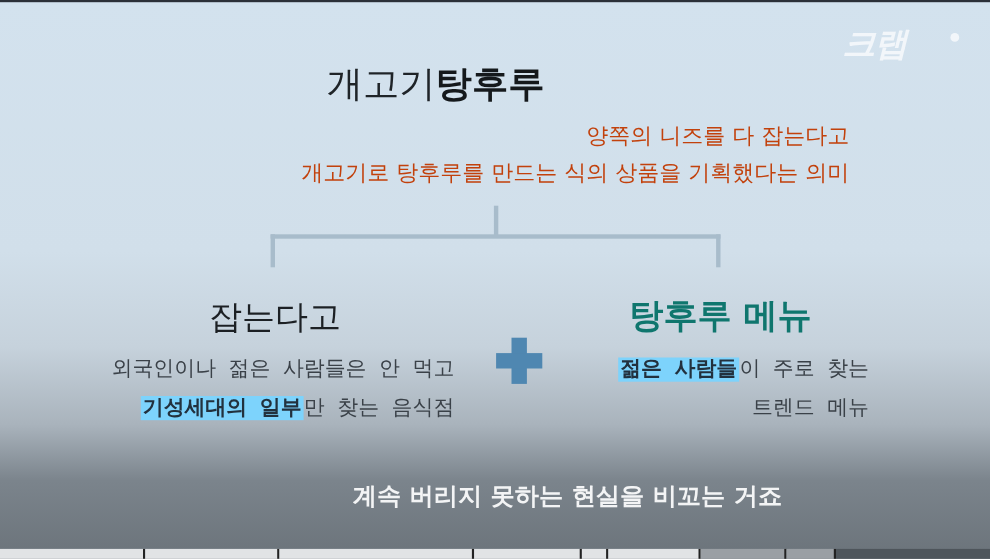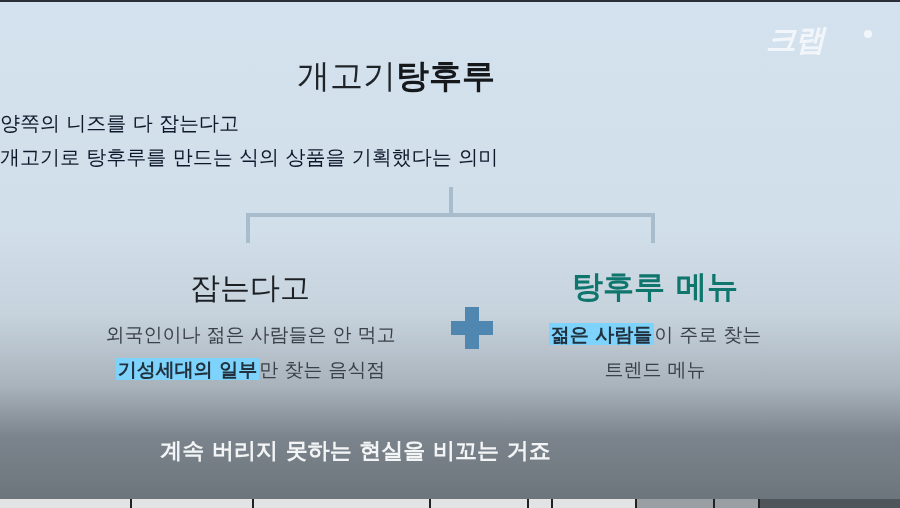--- a/index.html
+++ b/index.html
@@ -6,36 +6,36 @@
   body {
     width:900px; height:508px; overflow:hidden; position:relative;
     font-family:"DejaVu Sans", sans-serif;
     background: linear-gradient(180deg, #d3e2ee 0%, #d1dfea 45%, #c6d2dc 62%, #a9b3bc 76%, #7b848c 86%, #6b737a 100%);
   }
   .topbar { position:absolute; left:0; top:0; width:900px; height:2px; background:#2b3038; }
   .logo { position:absolute; left:766px; top:20px; font-size:30px; font-weight:bold; color:#f2f6fa; letter-spacing:-1px; font-style:italic; }
   .logo-dot { position:absolute; left:864px; top:30px; width:8px; height:8px; border-radius:50%; background:#f2f6fa; }
   .main-title { position:absolute; left:0; width:792px; top:54px; text-align:center; font-size:33px; color:#1f2428; }
   .main-title .bold { font-weight:bold; color:#15191c; }
-  .desc { position:absolute; left:0; width:772px; text-align:left; font-size:20px; color:#0f172a; }
+  .desc { position:absolute; left:0; width:772px; text-align:right; font-size:20px; color:#c2410c; }
   .desc1 { top:110px; }
   .desc2 { top:144px; }
   .bracket-stem { position:absolute; left:449px; top:187px; width:4px; height:28px; background:#a8bccb; }
   .bracket-bar { position:absolute; left:246px; top:213px; width:409px; height:4px; background:#a8bccb; }
   .bracket-left { position:absolute; left:246px; top:213px; width:4px; height:30px; background:#a8bccb; }
   .bracket-right { position:absolute; left:651px; top:213px; width:4px; height:30px; background:#a8bccb; }
   .sub-title { position:absolute; font-size:30px; color:#1c2024; text-align:center; }
   .sub-left { left:100px; width:300px; top:268px; }
   .sub-right { left:520px; width:270px; top:266px; font-weight:bold; font-size:31px; color:#0f766e; }
-  .sub-desc { position:absolute; font-size:19px; color:#3a4148; text-align:center; white-space:nowrap; }
+  .sub-desc { position:absolute; font-size:19px; color:#3a4148; text-align:right; white-space:nowrap;font-family:Liberation Mono, monospace; }
   .hl { background:#7dd3fc; color:#22313e; font-weight:bold; padding:0 2px; }
   .plus { position:absolute; left:451px; top:307px; width:42px; height:42px; }
   .plus .v { position:absolute; left:14px; top:0; width:14px; height:42px; background:#4f87b1; }
   .plus .h { position:absolute; left:0; top:14px; width:42px; height:14px; background:#4f87b1; }
-  .caption { position:absolute; left:0; width:711px; top:436px; text-align:center; font-size:22px; font-weight:bold; color:#f3f4f5; }
+  .caption { position:absolute; left:0; width:711px; top:436px; text-align:right; font-size:22px; font-weight:bold; color:#f3f4f5; }
   .strip { position:absolute; left:0; top:499px; width:900px; height:9px; display:flex; }
   .strip div { height:9px; background:#e1e3e5; border-right:2px solid #222; box-sizing:border-box; }
 </style>
 </head>
 <body>
 
 <div class="topbar"></div>
 
 <div class="logo">크랩</div>
 <div class="logo-dot"></div>

